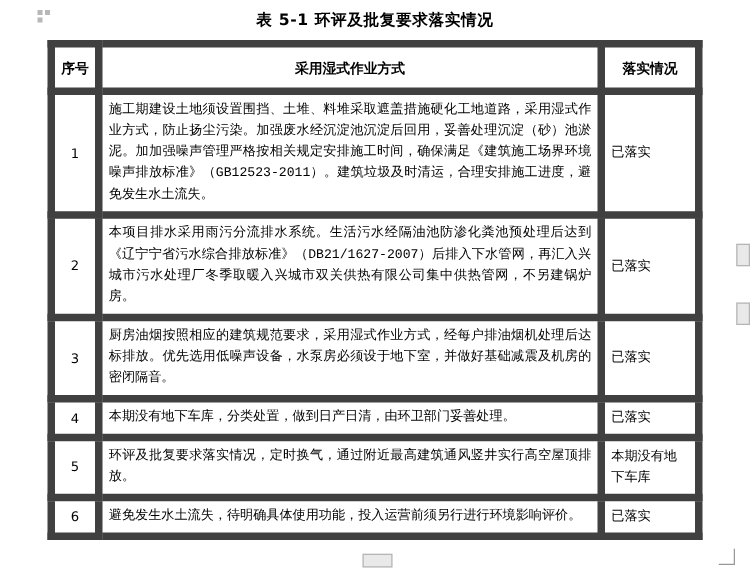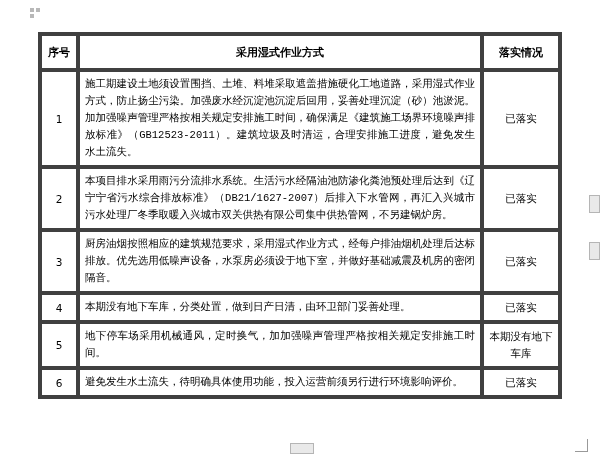--- a/index.html
+++ b/index.html
@@ -77,21 +77,21 @@
     position: absolute;
     left: 38px;
     top: 32px;
     width: 524px;
     border-collapse: collapse;
     table-layout: fixed;
     background: #fff;
   }
   table.doc-table th,
   table.doc-table td {
-    border: 4px solid #404040;
+    border: 6px solid #404040;
     font-size: 10.5px;
     padding: 4px 5px;
     vertical-align: middle;
   }
   table.doc-table thead th {
     text-align: center;
     font-weight: bold;
     height: 24px;
     font-size: 11px;
   }
@@ -100,39 +100,40 @@
     width: 38px;
   }
   td.col-req {
     text-align: justify;
     text-justify: inter-ideograph;
     line-height: 1.62;
     padding: 6px 7px;
     font-family: Liberation Mono, monospace;
   }
   td.col-status {
-    text-align: center;
+    text-align: left;
     width: 78px;
     line-height: 1.6;
     padding: 4px 3px;
   }
   .col-w-no { width: 38px; }
   .col-w-status { width: 78px; }
 </style>
 </head>
 <body>
 
 <div class="page">
 
   <div class="corner-mark corner-tl">
     <span class="dot d1"></span>
     <span class="dot d2"></span>
     <span class="dot d3"></span>
   </div>
 
+  <div class="title">表 5-1   环评及批复要求落实情况</div>
 
   <table class="doc-table">
     <colgroup>
       <col class="col-w-no">
       <col>
       <col class="col-w-status">
     </colgroup>
     <thead>
       <tr>
         <th>序号</th>
@@ -156,21 +157,21 @@
         <td class="col-req">厨房油烟按照相应的建筑规范要求，采用湿式作业方式，经每户排油烟机处理后达标排放。优先选用低噪声设备，水泵房必须设于地下室，并做好基础减震及机房的密闭隔音。</td>
         <td class="col-status">已落实</td>
       </tr>
       <tr>
         <td class="col-no">4</td>
         <td class="col-req">本期没有地下车库，分类处置，做到日产日清，由环卫部门妥善处理。</td>
         <td class="col-status">已落实</td>
       </tr>
       <tr>
         <td class="col-no">5</td>
-        <td class="col-req">地下停车场采用机械通风，定时换气，加加强噪声管理严格按相关规定安排施工时间。</td>
+        <td class="col-req">环评及批复要求落实情况，定时换气，通过附近最高建筑通风竖井实行高空屋顶排放。</td>
         <td class="col-status">本期没有地下车库</td>
       </tr>
       <tr>
         <td class="col-no">6</td>
         <td class="col-req">避免发生水土流失，待明确具体使用功能，投入运营前须另行进行环境影响评价。</td>
         <td class="col-status">已落实</td>
       </tr>
     </tbody>
   </table>
 

